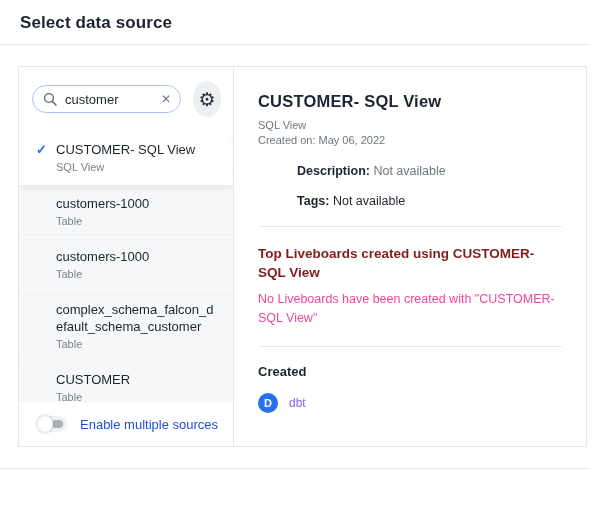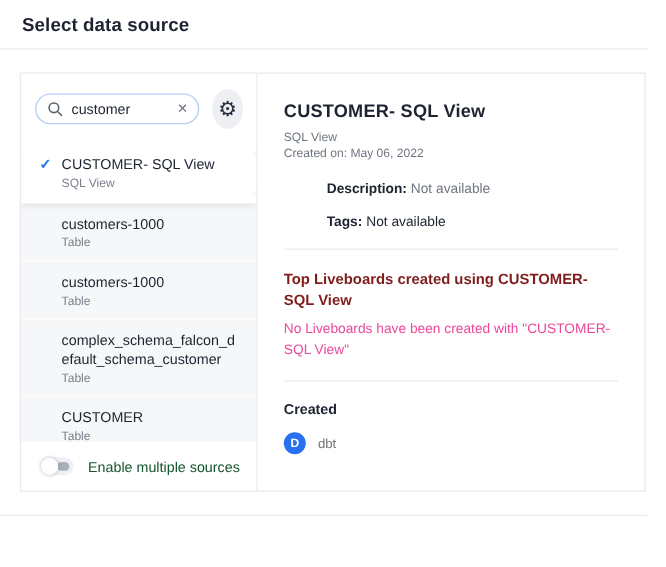--- a/index.html
+++ b/index.html
@@ -43,39 +43,39 @@
   .list-item.selected .item-text { position: relative; z-index: 4; }
 
   
   .toggle-row { height: 44px; background: #fff; display: flex; align-items: center;
     padding-left: 18px; gap: 13px; cursor: pointer; }
   .toggle { position: relative; width: 30px; height: 16px; border-radius: 8px; background: #eef0f3; flex: none; }
   .toggle .dash { position: absolute; right: 4px; top: 4px; width: 11px; height: 8px;
     border-radius: 4px; background: #a9b0bc; }
   .toggle .knob { position: absolute; left: 0; top: 0; width: 16px; height: 16px; border-radius: 50%;
     background: #fdfdfe; box-shadow: 0 0 3px rgba(30,40,60,.35); }
-  .toggle-label { font-size: 13px; color: #14532d; }
+  .toggle-label { font-size: 13px; color: #1d4ed8; }
 
   
   .right-col { flex: 1; padding: 25px 24px 0; }
   .right-col h2 { font-size: 16.5px; font-weight: 700; color: #1d2330; letter-spacing: .2px; }
   .meta { font-size: 11px; color: #6f7580; line-height: 15px; }
   .meta.first { margin-top: 7px; }
   .kv { font-size: 12.5px; margin-top: 16px; padding-left: 39px; }
   .kv .k { font-weight: 700; color: #1d2330; }
   .kv .v { color: #1d2330; }
   .kv .v.muted { color: #6f7580; }
   .divider { border: none; border-top: 1px solid #e8e9ec; margin-top: 18px; }
   .right-col h3 { font-size: 13.5px; font-weight: 700; line-height: 19px; margin-top: 17px; color: #7f1d1d; }
   .empty-text { font-size: 12.5px; color: #ec4899; line-height: 19px; margin-top: 8px; }
   .right-col h4 { font-size: 13px; font-weight: 700; margin-top: 17px; color: #1d2330; }
   .author-row { display: flex; align-items: center; margin-top: 14px; gap: 11px; }
   .avatar { width: 20px; height: 20px; border-radius: 50%; background: #2770EF; color: #fff;
     font-size: 11px; font-weight: 700; display: flex; align-items: center; justify-content: center; }
-  .author-name { font-size: 12px; color: #737373; }
+  .author-name { font-size: 12px; color: #8b5cf6; }
 
   
   .modal-footer { border-top: 1px solid #ececee; margin-top: 21px; padding: 11px 18px 0;
     display: flex; justify-content: flex-end; gap: 13px; }
   .btn { border: none; border-radius: 15px; height: 29px; padding: 0 21px; font-size: 13px;
     font-family: Liberation Mono, monospace; cursor: pointer; margin-top: 40px; }
   .btn.cancel { background: #e9eaee; color: #1d2330; }
   .btn.select { background: #404040; color: #fff; }
 </style>
 </head>

